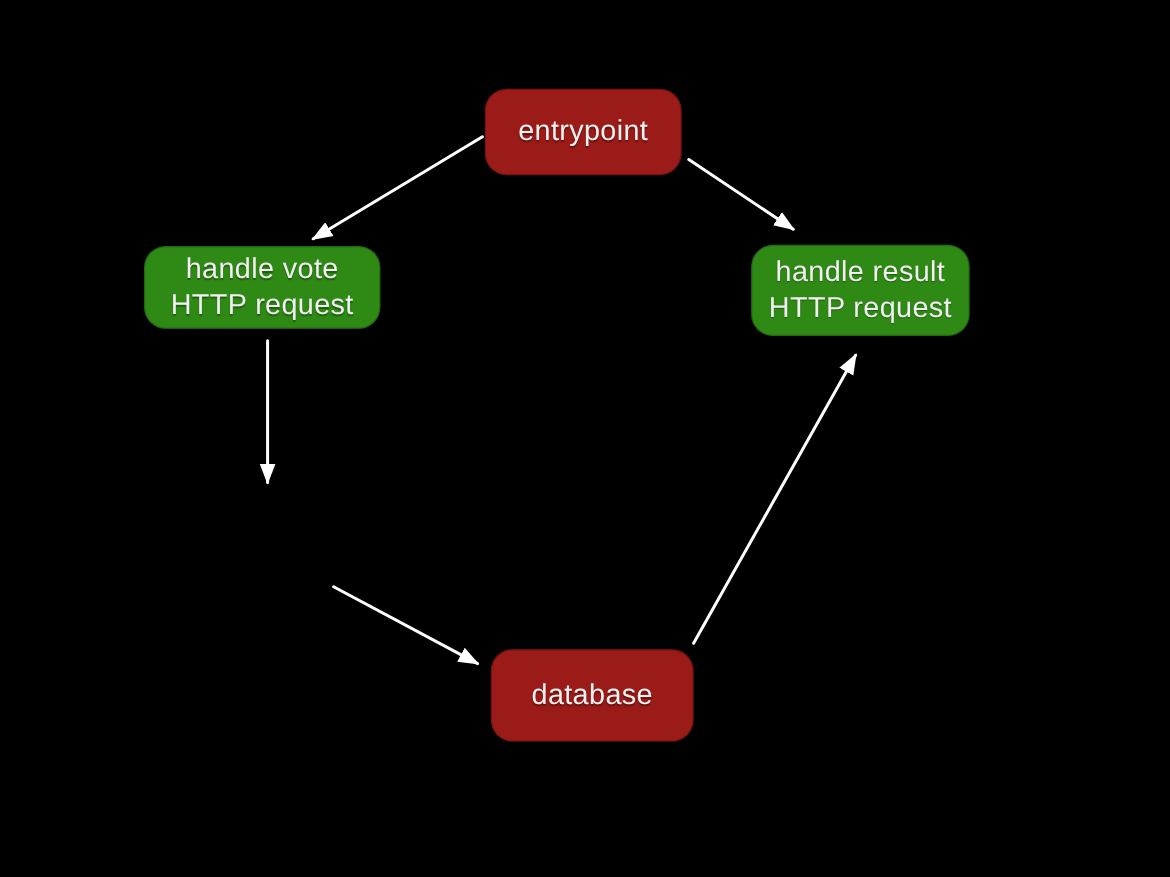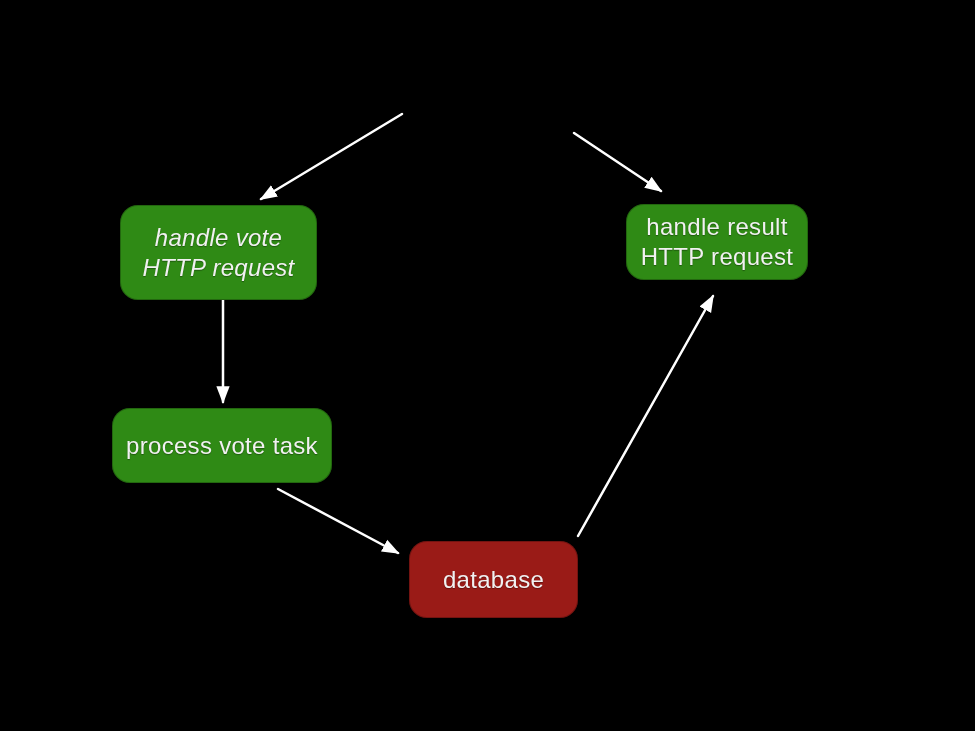--- a/index.html
+++ b/index.html
@@ -31,21 +31,21 @@
     color: #f1f1f1;
     font-size: 24px;
     line-height: 30px;
     letter-spacing: 0.3px;
     white-space: pre-line;
     box-shadow: inset 0 0 0 1px rgba(0,0,0,0.25);
     text-shadow: 0 1px 1px rgba(0,0,0,0.35);
   }
   
   .node-entrypoint     { left: 404px; top: 74px;  width: 164px; height: 72px; }
-  .node-handle-vote    { left: 120px; top: 205px; width: 197px; height: 95px; font-style: italic; }
+  .node-handle-vote    { left: 120px; top: 205px; width: 197px; height: 69px; }
   .node-handle-result  { left: 626px; top: 204px; width: 182px; height: 76px; }
   .node-process-vote   { left: 112px; top: 408px; width: 220px; height: 75px; }
   .node-database       { left: 409px; top: 541px; width: 169px; height: 77px; }
 
   .edge {
     stroke-width: 2.5;
     stroke-linecap: round;
     fill: none;
   }
 </style>
@@ -65,23 +65,23 @@
 
     <line class="edge" x1="574" y1="133" x2="661" y2="191" stroke="#ffffff" marker-end="url(#arrowhead)" style="stroke: rgb(255, 255, 255);"></line>
 
     <line class="edge" x1="223" y1="284" x2="223" y2="402" stroke="#ffffff" marker-end="url(#arrowhead)" style="stroke: rgb(255, 255, 255);"></line>
 
     <line class="edge" x1="278" y1="489" x2="398" y2="553" stroke="#ffffff" marker-end="url(#arrowhead)" style="stroke: rgb(255, 255, 255);"></line>
 
     <line class="edge" x1="578" y1="536" x2="713" y2="296" stroke="#ffffff" marker-end="url(#arrowhead)" style="stroke: rgb(255, 255, 255);"></line>
   </svg>
 
+  <div class="node node-entrypoint" style="background-color: rgb(154, 27, 23);">entrypoint</div>
 
   <div class="node node-handle-vote" style="background-color: rgb(47, 138, 21);">handle vote
 HTTP request</div>
 
   <div class="node node-handle-result" style="background-color: rgb(47, 138, 21);">handle result
 HTTP request</div>
 
-  <div class="node node-process-vote" style="background-color: rgb(47, 138, 21);">process vote task</div>
 
   <div class="node node-database" style="background-color: rgb(154, 27, 23);">database</div>
 </div>
 
 </body></html>

